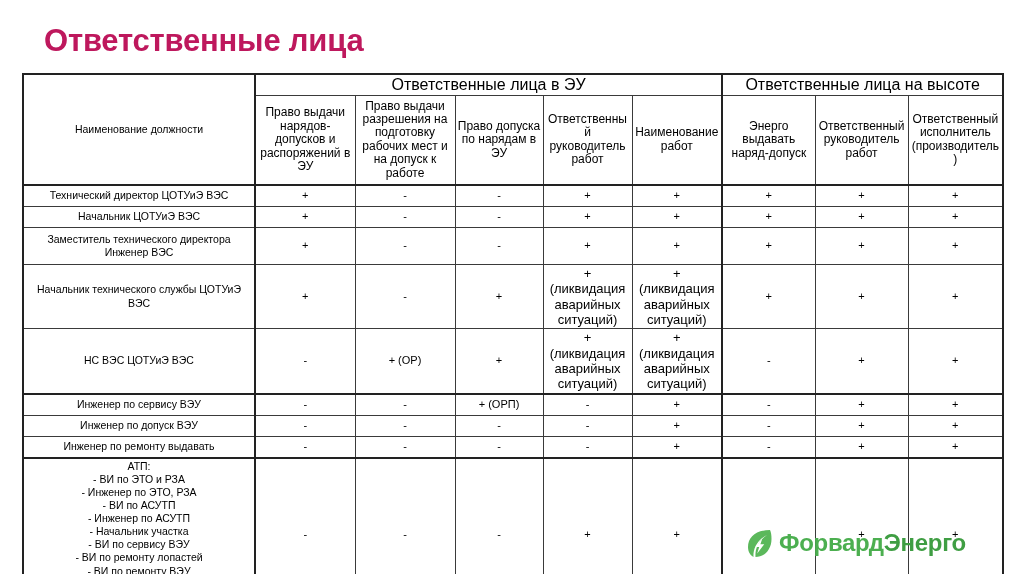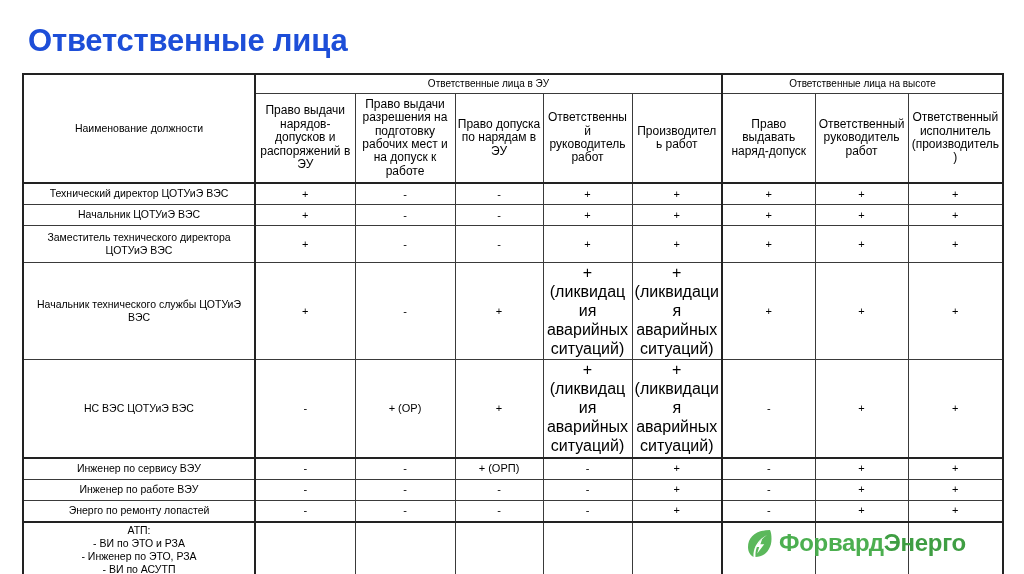--- a/index.html
+++ b/index.html
@@ -20,26 +20,26 @@
     position: absolute;
     inset: 0;
     width: 1024px;
     height: 574px;
     background: #ffffff;
   }
 
   
   .title {
     position: absolute;
-    left: 28px;
+    left: 44px;
     top: 24px;
     font-size: 31px;
     font-weight: bold;
     letter-spacing: -0.2px;
-    color: #1d4ed8;
+    color: #be185d;
     line-height: 1.1;
     white-space: nowrap;
   }
 
   
   .table-wrap {
     position: absolute;
     left: 22px;
     top: 73px;
     width: 980px;
@@ -59,21 +59,21 @@
     text-align: center;
     font-weight: normal;
     word-wrap: break-word;
     overflow-wrap: break-word;
   }
   
   table.matrix {
     border: 2px solid #222;
   }
   th.group {
-    font-size: 10px;
+    font-size: 16px;
     height: 16px;
     padding: 1px 3px;
   }
   th.colhead {
     font-size: 12px;
     height: 86px;
     padding: 2px 2px;
   }
   th.rowhead-top {
     font-size: 10.5px;
@@ -87,21 +87,21 @@
   }
   .sep-left { border-left: 2px solid #222 !important; }
   .thickrow-top { border-top: 2px solid #222 !important; padding-left: 19px; }
   .thickrow-bot { border-bottom: 2px solid #222 !important; }
 
   td.mark {
     font-size: 11px;
     line-height: 1.18;
   }
   td.mark.note {
-    font-size: 16px;
+    font-size: 13px;
   }
 
   
   tr.r-short td { height: 18px; }
   tr.r-tall td { height: 34px; }
   tr.r-tall2 td { height: 44px; }
   tr.r-xtall td { height: 150px; vertical-align: top; }
 
   .atp-list {
     text-align: left;
@@ -160,22 +160,22 @@
         <tr>
           <th rowspan="2" class="rowlabel rowhead-top" style="text-align:center;">Наименование должности</th>
           <th colspan="5" class="group sep-left">Ответственные лица в ЭУ</th>
           <th colspan="3" class="group sep-left">Ответственные лица на высоте</th>
         </tr>
         <tr>
           <th class="colhead sep-left">Право выдачи нарядов-допусков и распоряжений в ЭУ</th>
           <th class="colhead">Право выдачи разрешения на подготовку рабочих мест и на допуск к работе</th>
           <th class="colhead">Право допуска по нарядам в ЭУ</th>
           <th class="colhead">Ответственный руководитель работ</th>
-          <th class="colhead">Производитель работ</th>
-          <th class="colhead sep-left">Право выдавать наряд-допуск</th>
+          <th class="colhead">Наименование работ</th>
+          <th class="colhead sep-left">Энерго выдавать наряд-допуск</th>
           <th class="colhead">Ответственный руководитель работ</th>
           <th class="colhead">Ответственный исполнитель (производитель)</th>
         </tr>
       </thead>
       <tbody>
 
         <tr class="r-short thickrow-top">
           <td class="rowlabel">Технический директор ЦОТУиЭ ВЭС</td>
           <td class="mark sep-left">+</td>
           <td class="mark">-</td>
@@ -193,21 +193,21 @@
           <td class="mark">-</td>
           <td class="mark">-</td>
           <td class="mark">+</td>
           <td class="mark">+</td>
           <td class="mark sep-left">+</td>
           <td class="mark">+</td>
           <td class="mark">+</td>
         </tr>
 
         <tr class="r-tall">
-          <td class="rowlabel">Заместитель технического директора ЦОТУиЭ ВЭС</td>
+          <td class="rowlabel">Заместитель технического директора Инженер ВЭС</td>
           <td class="mark sep-left">+</td>
           <td class="mark">-</td>
           <td class="mark">-</td>
           <td class="mark">+</td>
           <td class="mark">+</td>
           <td class="mark sep-left">+</td>
           <td class="mark">+</td>
           <td class="mark">+</td>
         </tr>
 
@@ -241,33 +241,33 @@
           <td class="mark">-</td>
           <td class="mark">+ (ОРП)</td>
           <td class="mark">-</td>
           <td class="mark">+</td>
           <td class="mark sep-left">-</td>
           <td class="mark">+</td>
           <td class="mark">+</td>
         </tr>
 
         <tr class="r-short">
-          <td class="rowlabel">Инженер по работе ВЭУ</td>
+          <td class="rowlabel">Инженер по допуск ВЭУ</td>
           <td class="mark sep-left">-</td>
           <td class="mark">-</td>
           <td class="mark">-</td>
           <td class="mark">-</td>
           <td class="mark">+</td>
           <td class="mark sep-left">-</td>
           <td class="mark">+</td>
           <td class="mark">+</td>
         </tr>
 
         <tr class="r-short thickrow-bot">
-          <td class="rowlabel">Энерго по ремонту лопастей</td>
+          <td class="rowlabel">Инженер по ремонту выдавать</td>
           <td class="mark sep-left">-</td>
           <td class="mark">-</td>
           <td class="mark">-</td>
           <td class="mark">-</td>
           <td class="mark">+</td>
           <td class="mark sep-left">-</td>
           <td class="mark">+</td>
           <td class="mark">+</td>
         </tr>
 

